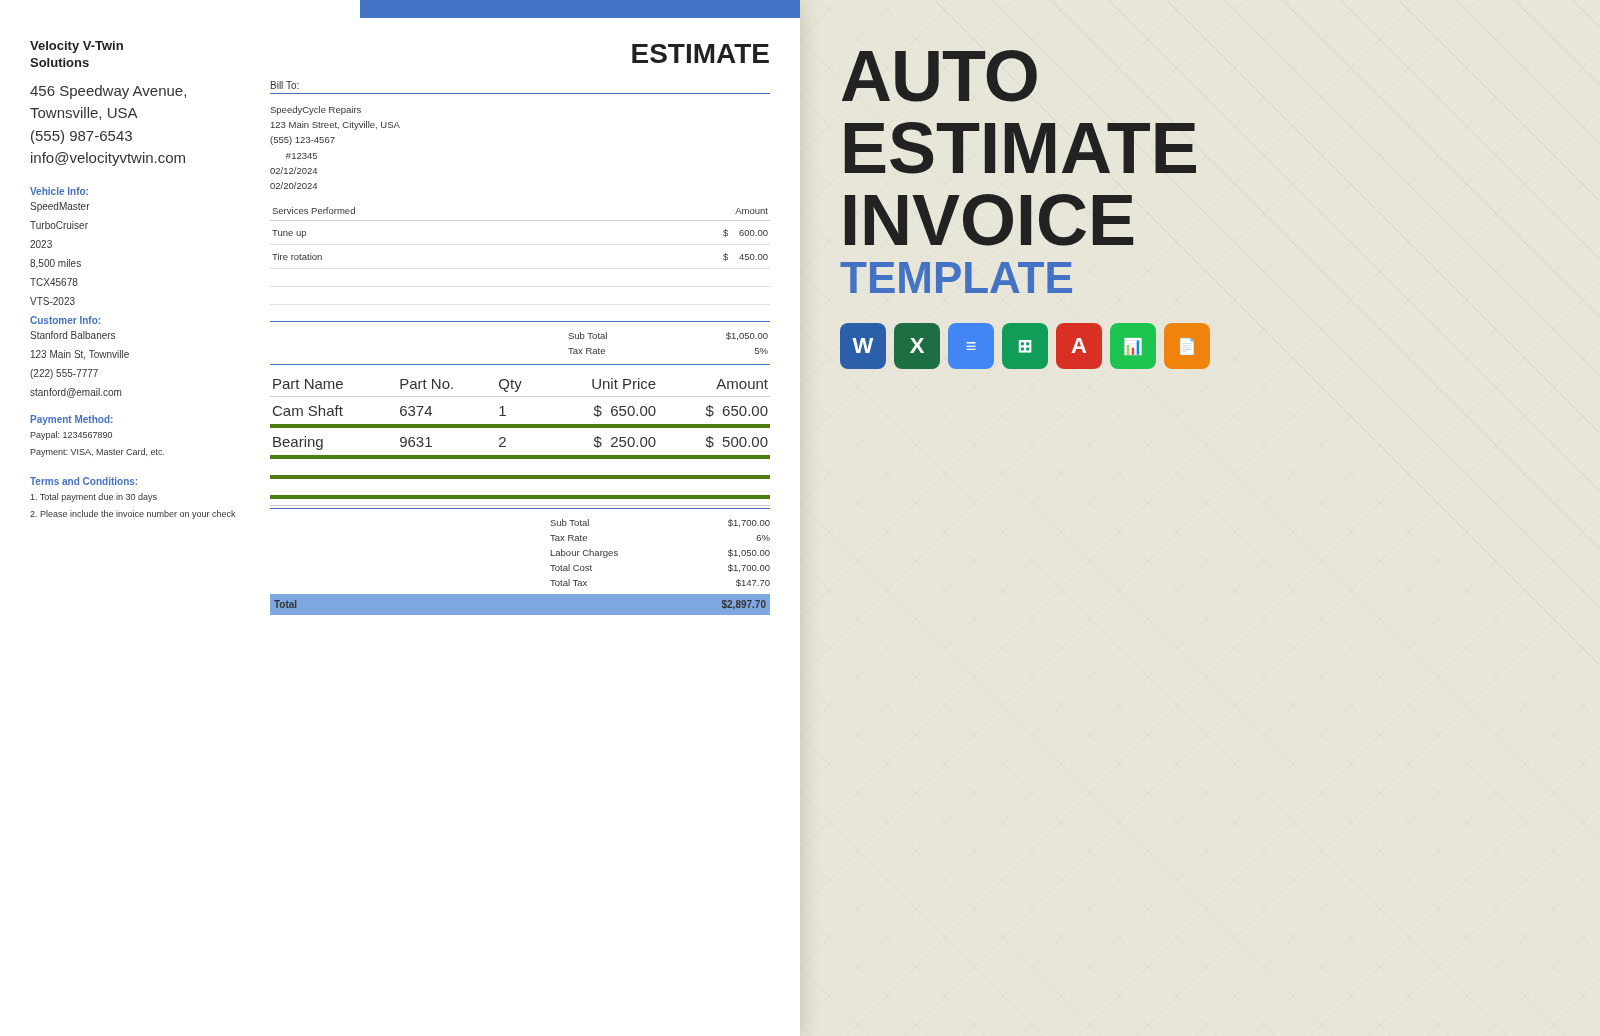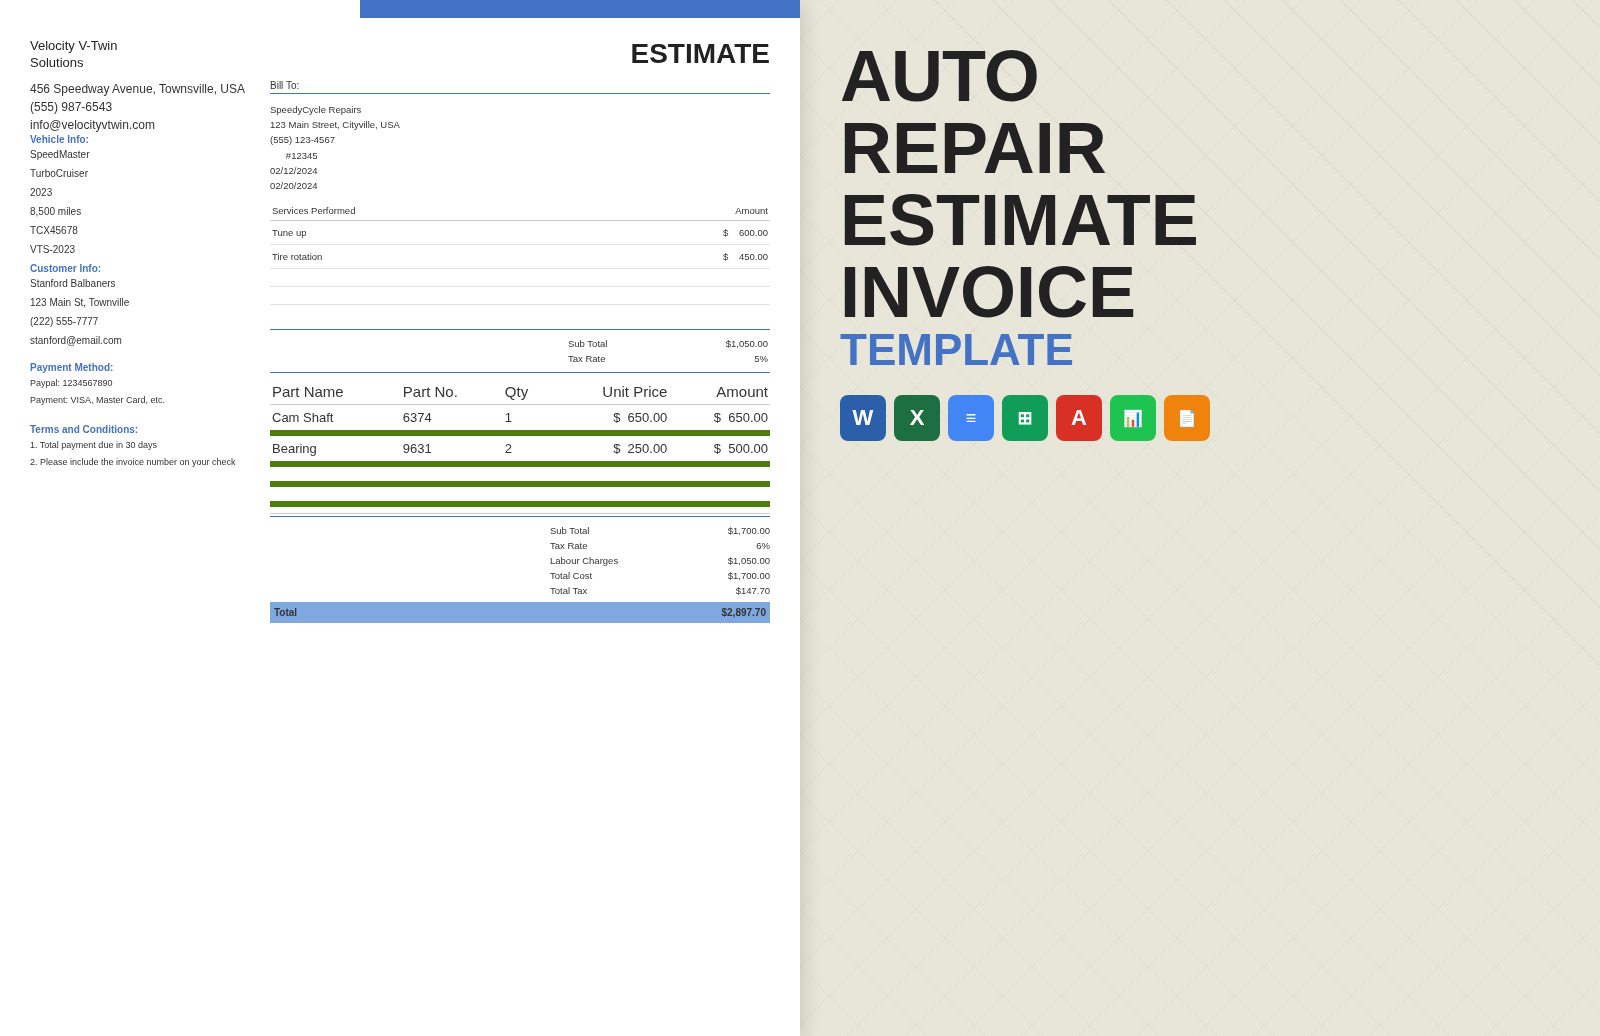--- a/index.html
+++ b/index.html
@@ -57,31 +57,31 @@
       flex-shrink: 0;
     }
 
     .right-col {
       flex: 1;
     }
 
     
     .company-name {
       font-size: 13px;
-      font-weight: normal;
+      font-weight: bold;
       color: #222;
       margin-bottom: 8px;
       line-height: 1.3;
     }
 
     .company-address {
-      font-size: 12px;
+      font-size: 15px;
       color: #333;
       line-height: 1.5;
-      margin-bottom: 0;
+      margin-bottom: 16px;
     }
 
     .section-label {
       color: #4472c4;
       font-size: 10px;
       font-weight: bold;
       margin-bottom: 4px;
     }
 
     .info-value {
@@ -142,21 +142,21 @@
       font-size: 9.5px;
       color: #333;
       text-align: right;
       line-height: 1.6;
     }
 
     
     .services-table {
       width: 100%;
       border-collapse: collapse;
-      margin-bottom: 24px;
+      margin-bottom: 16px;
     }
 
     .services-table thead tr th {
       font-size: 9.5px;
       color: #333;
       text-align: left;
       padding: 4px 2px;
       border-bottom: 1px solid #ccc;
       font-weight: normal;
     }
@@ -208,24 +208,24 @@
       padding: 4px 2px;
       border-bottom: 1px solid #ccc;
       font-weight: normal;
     }
 
     .parts-table thead tr th.right {
       text-align: right;
     }
 
     .parts-table tbody tr td {
-      font-size: 13px;
+      font-size: 15px;
       color: #333;
       padding: 5px 2px;
-      border-bottom: 6px solid #4d7c0f;
+      border-bottom: 4px solid #4d7c0f;
     }
 
     .parts-table tbody tr td.right {
       text-align: right;
     }
 
     .parts-empty-row td {
       height: 20px;
     }
 
@@ -519,21 +519,20 @@
       <div class="total-final-row">
         <span class="total-label">Total</span>
         <span class="total-value">$2,897.70</span>
       </div>
     </div>
   </div>
 </div>
 
 <div class="right-panel">
   <div class="title-auto">AUTO</div>
-  <div class="title-repair">REPAIR</div>
   <div class="title-estimate">ESTIMATE</div>
   <div class="title-invoice">INVOICE</div>
   <div class="title-template">TEMPLATE</div>
   <div class="app-icons">
     <div class="app-icon icon-word">
       <span>W</span>
     </div>
     <div class="app-icon icon-excel">
       <span>X</span>
     </div>

